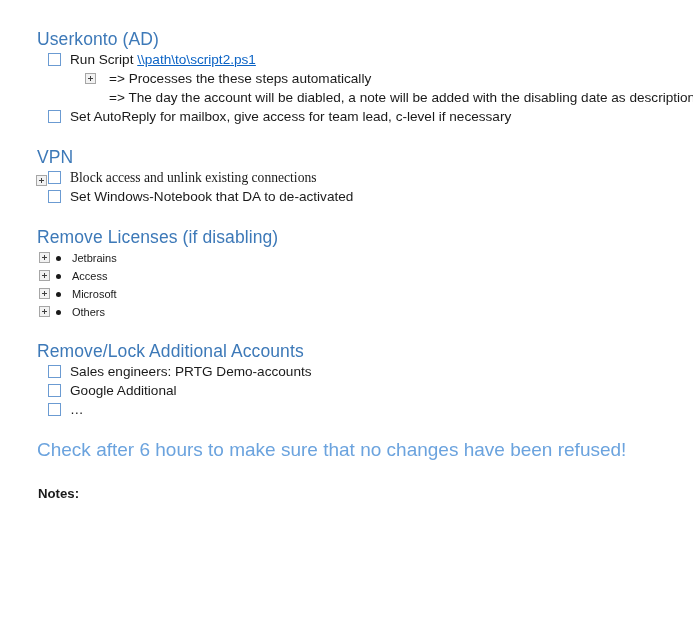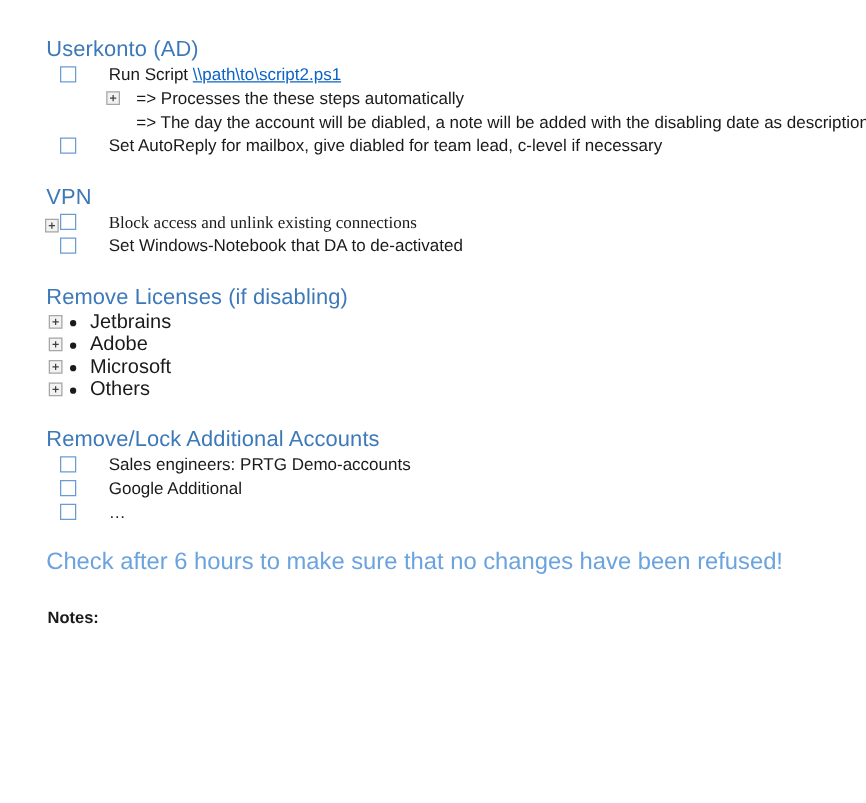--- a/index.html
+++ b/index.html
@@ -70,21 +70,21 @@
   .checkbox {
     width: 13px;
     height: 13px;
     border: 1px solid #6b9bd2;
     background: #ffffff;
     box-sizing: border-box;
     flex: 0 0 auto;
     margin-top: 2px;
   }
   .row-label {
-    margin-left: 26px;
+    margin-left: 9px;
     color: #1a1a1a;
     font-size: 13.6px;
     line-height: 18px;
     white-space: nowrap;
     padding-top: 0px;
   }
   .link {
     color: #0b63c5;
     text-decoration: underline;
   }
@@ -144,21 +144,21 @@
     width: 5px;
     height: 5px;
     border-radius: 50%;
     background: #1a1a1a;
     margin-left: 6px;
     margin-top: 7px;
     flex: 0 0 auto;
   }
   .bullet-label {
     margin-left: 11px;
-    font-size: 16px;
+    font-size: 11px;
     line-height: 18px;
     color: #1a1a1a;
     white-space: nowrap;
   }
   
   .footer-note {
     color: #6ba3de;
     font-size: 19px;
     line-height: 18px;
     margin-left: 20px;
@@ -195,21 +195,21 @@
       <span class="plus"></span>
       <span class="arrow-text">=&gt; Processes the these steps automatically</span>
     </div>
 
     <div class="row arrow no-plus">
       <span class="arrow-text">=&gt; The day the account will be diabled, a note will be added with the disabling date as description</span>
     </div>
 
     <div class="row cb">
       <span class="checkbox"></span>
-      <span class="row-label">Set AutoReply for mailbox, give diabled for team lead, c-level if necessary</span>
+      <span class="row-label">Set AutoReply for mailbox, give access for team lead, c-level if necessary</span>
     </div>
   </div>
 
   <div class="section">
     <div class="heading">VPN</div>
 
     <div class="row cb with-plus">
       <span class="lead-plus">
         <span class="plus"></span>
       </span>
@@ -229,21 +229,21 @@
     <div class="heading">Remove Licenses (if disabling)</div>
 
     <div class="row bullet">
       <span class="plus"></span>
       <span class="bullet-dot"></span>
       <span class="bullet-label">Jetbrains</span>
     </div>
     <div class="row bullet">
       <span class="plus"></span>
       <span class="bullet-dot"></span>
-      <span class="bullet-label">Adobe</span>
+      <span class="bullet-label">Access</span>
     </div>
     <div class="row bullet">
       <span class="plus"></span>
       <span class="bullet-dot"></span>
       <span class="bullet-label">Microsoft</span>
     </div>
     <div class="row bullet">
       <span class="plus"></span>
       <span class="bullet-dot"></span>
       <span class="bullet-label">Others</span>

